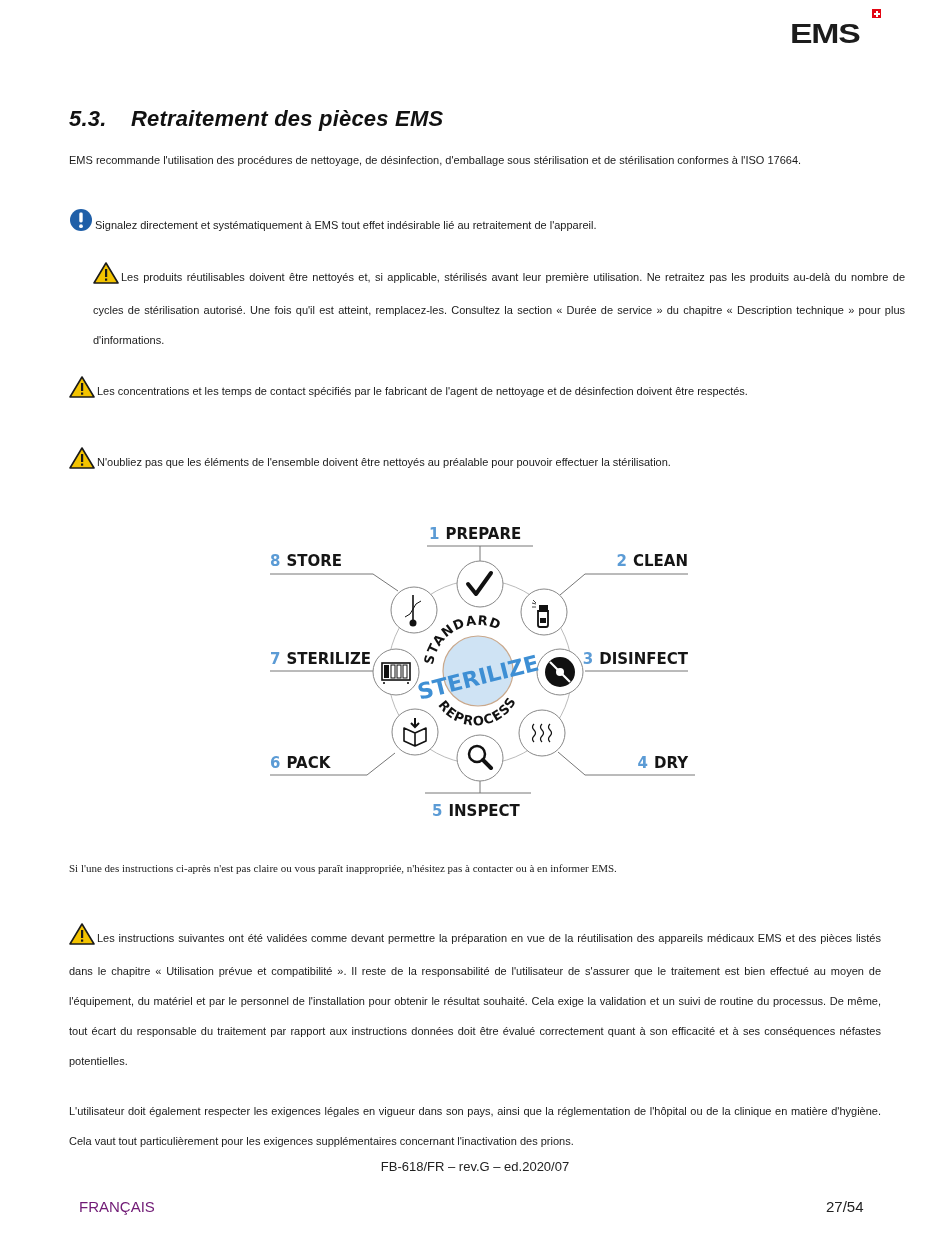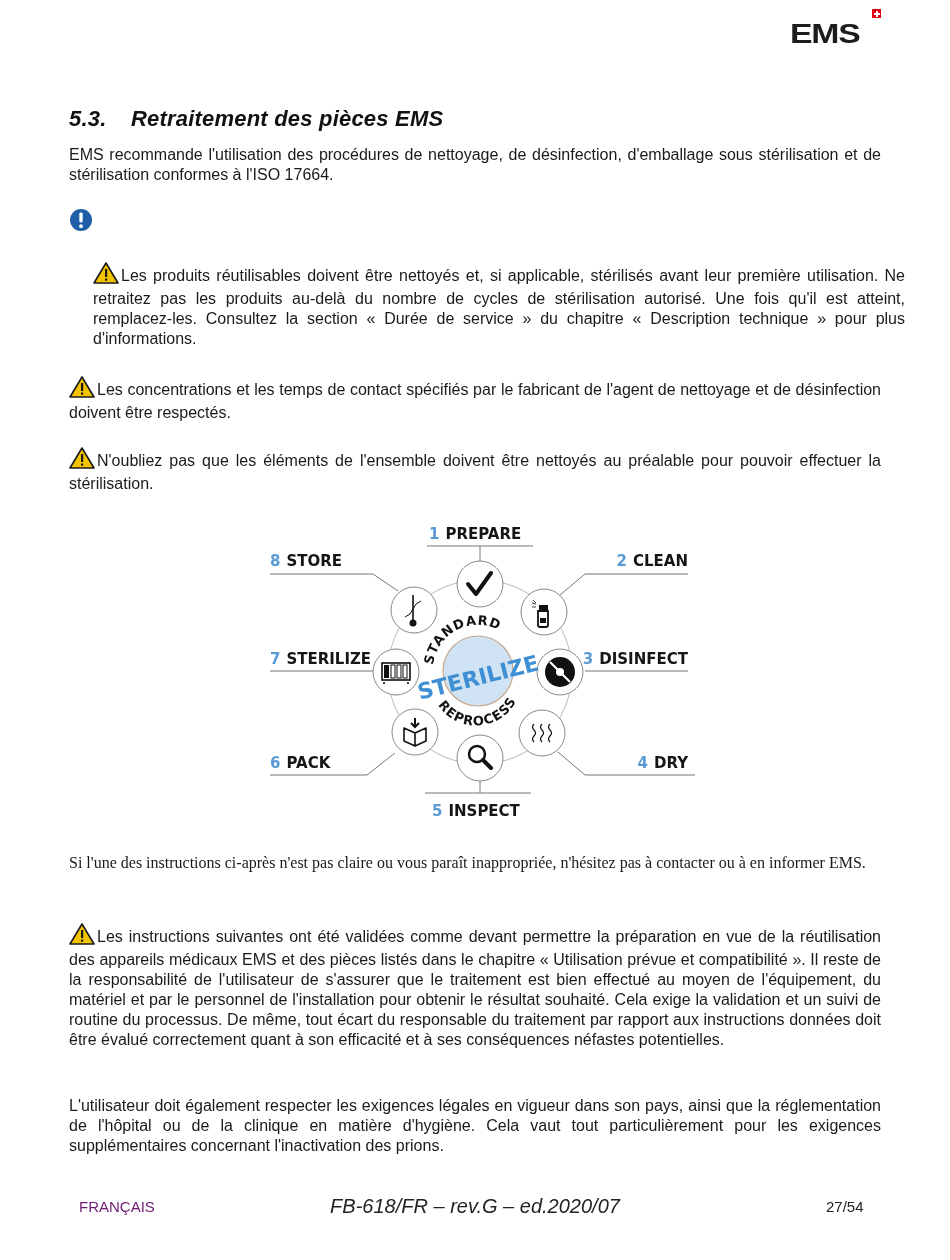--- a/index.html
+++ b/index.html
@@ -7,27 +7,27 @@
          font-family: "Liberation Sans", sans-serif; color: #1a1a1a; }
   .logo { position: absolute; top: 20px; left: 790px; height: 28px; display: flex; align-items: flex-start; }
   .logo-text { font-family: "Liberation Sans", sans-serif; font-weight: 900; font-size: 27px;
                letter-spacing: -1px; color: #1c1c1c; line-height: 28px; transform: scaleX(1.25); transform-origin: left; }
   .swiss { position: absolute; left: 872px; top: 9px; width: 9px; height: 9px; background: #e30613; }
   .swiss:before { content: ""; position: absolute; left: 3.5px; top: 1.5px; width: 2px; height: 6px; background: #fff; }
   .swiss:after { content: ""; position: absolute; left: 1.5px; top: 3.5px; width: 6px; height: 2px; background: #fff; }
   h2 { position: absolute; left: 69px; top: 106px; margin: 0; font-size: 22px; font-weight: bold;
        font-style: italic; color: #111; letter-spacing: 0.2px; }
   h2 .num { display: inline-block; width: 62px; }
-  p { margin: 0; font-size: 16px; line-height: 20px; text-align: justify; color: #1a1a1a; }
+  p { margin: 0; font-size: 11px; line-height: 30px; text-align: justify; color: #1a1a1a; }
   .para { position: absolute; left: 69px; width: 812px; }
   .icon { display: inline-block; vertical-align: -3px; margin-right: 2px; }
 
   .diagram { position: absolute; left: 255px; top: 515px; width: 450px; height: 310px; }
   .footer-left { position: absolute; left: 79px; top: 1198px; font-size: 15px; color: #701a75; text-align: right; }
-  .footer-mid { position: absolute; left: 330px; width: 290px; top: 1198px; font-size: 20px; color: #222; text-align: center; line-height: 17px; font-style: italic; }
+  .footer-mid { position: absolute; left: 330px; width: 290px; top: 1158px; font-size: 13px; color: #222; text-align: center; line-height: 17px; }
   .footer-right { position: absolute; left: 826px; top: 1198px; font-size: 15px; color: #222; }
   .step-label { font-family: "DejaVu Sans", sans-serif; font-weight: bold; font-size: 15px; fill: #151515; }
   .step-num { fill: #5b9bd5; }
 </style>
 </head>
 <body>
 
 <div class="logo">
   <span class="logo-text">EMS</span>
 </div>
@@ -42,21 +42,21 @@
 </div>
 
 <div class="para" style="top:208px;">
   <p style="text-align:left;">
     <span class="icon">
       <svg width="24" height="24" viewBox="0 0 24 24">
           <circle cx="12" cy="12" r="11" fill="#1f5fa8"></circle>
           <rect x="10.3" y="4.5" width="3.4" height="10" rx="1.4" fill="#fff"></rect>
           <circle cx="12" cy="18.2" r="1.9" fill="#fff"></circle>
         </svg>
-    </span>
+    </span><span>Signalez directement et systématiquement à EMS tout effet indésirable lié au retraitement de l'appareil.</span>
   </p>
 </div>
 
 <div class="para" style="top:262px;margin-left:24px;">
   <p>
     <span class="icon">
       <svg width="26" height="22" viewBox="0 0 26 22">
           <path d="M13 1 L25 21 L1 21 Z" fill="#f3c300" stroke="#1a1a1a" stroke-width="1.6" stroke-linejoin="round"></path>
           <rect x="12" y="7" width="2.2" height="8" fill="#1a1a1a"></rect>
           <rect x="12" y="16.5" width="2.2" height="2.2" fill="#1a1a1a"></rect>

